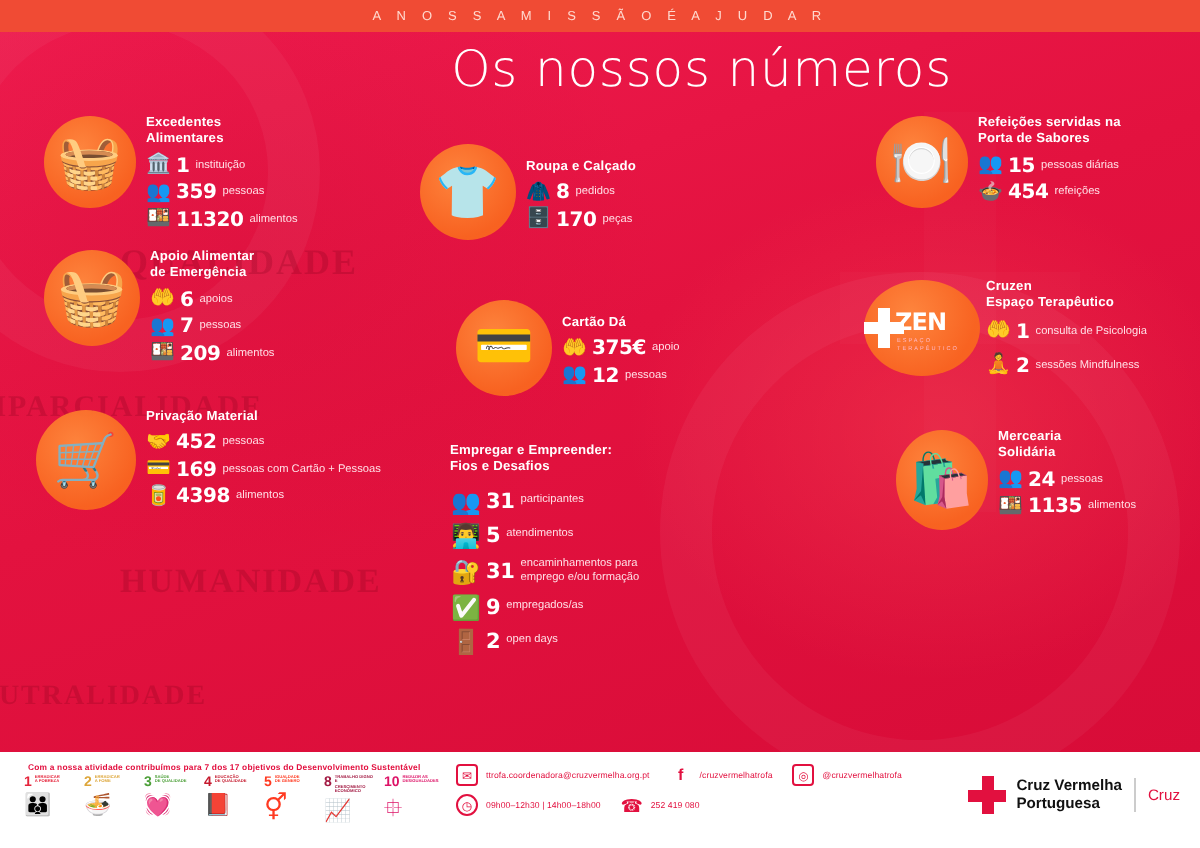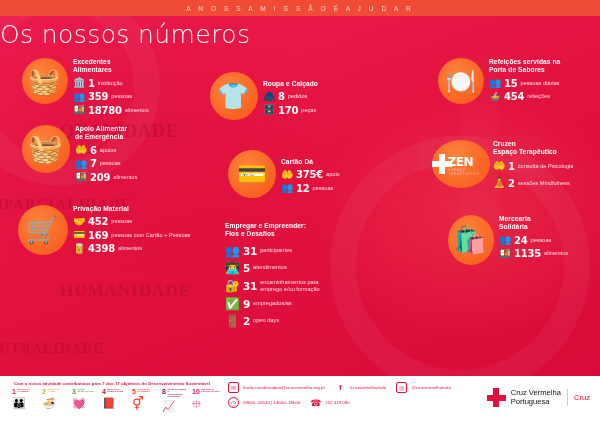--- a/index.html
+++ b/index.html
@@ -35,21 +35,21 @@
   .deco-ring {
     border-radius:50%; border:26px solid rgba(255,255,255,.045);
   }
   .deco-word {
     color: rgba(120,0,25,.22); font-weight:700; letter-spacing:1px;
     font-family:"Liberation Serif", serif;
   }
   .deco-cross-v, .deco-cross-h { background: rgba(255,255,255,.05); position:absolute;}
 
   
-  .title-wrap { position:absolute; left:0; top:20px; width:476px; text-align:left; }
+  .title-wrap { position:absolute; left:0; top:20px; width:476px; text-align:right; }
   .main-title {
     color:#ffffff; font-size:25px; font-weight:300; letter-spacing:.4px;
     font-family:"DejaVu Sans", sans-serif;
   }
   .sub-title {
     color:#ffffff; font-size:13.5px; font-weight:700; margin-top:3px;
     font-family:"DejaVu Sans", sans-serif;
   }
 
   
@@ -133,21 +133,21 @@
     color:#e2103f; font-size:6px; margin-right:4px; flex:0 0 11px;
   }
   .c-ic.sq { border-radius:2px; }
   .c-ic.noborder { border:none; }
   .c-txt { color:#e2103f; font-size:4.3px; letter-spacing:.05px; margin-right:10px; }
 
   .brand { position:absolute; right:10px; top:12px; display:flex; align-items:center; }
   .brand-cross { position:relative; width:19px; height:19px; margin-right:5px;}
   .brand-cross .v{ position:absolute; left:6.5px; top:0; width:6px; height:19px; background:#e2103f;}
   .brand-cross .h{ position:absolute; left:0; top:6.5px; width:19px; height:6px; background:#e2103f;}
-  .brand-name { color:#111; font-size:7.6px; font-weight:400; line-height:1.15; white-space:pre-line;}
+  .brand-name { color:#111; font-size:7.6px; font-weight:700; line-height:1.15; white-space:pre-line;}
   .brand-div { width:1px; height:17px; background:#ccc; margin:0 6px; }
   .brand-sub { color:#e2103f; font-size:7.6px; font-weight:400; }
 </style>
 </head>
 <body>
 
 <div class="page">
 
   <div class="topbar">
     <span>A  N O S S A   M I S S Ã O   É   A J U D A R</span>
@@ -182,21 +182,21 @@
         <span class="s-val">1</span>
         <span class="s-lab">instituição</span>
       </div>
       <div class="stat">
         <span class="s-icon">👥</span>
         <span class="s-val">359</span>
         <span class="s-lab">pessoas</span>
       </div>
       <div class="stat">
         <span class="s-icon">🍱</span>
-        <span class="s-val">18780</span>
+        <span class="s-val">11320</span>
         <span class="s-lab">alimentos</span>
       </div>
     </div>
   </div>
 
   <div class="block" style="left:22px; top:125px;">
     <div class="blob" style="width:48px; height:48px;">
       <span class="glyph" style="font-size:28px;">🧺</span>
     </div>
     <div class="block-text">

